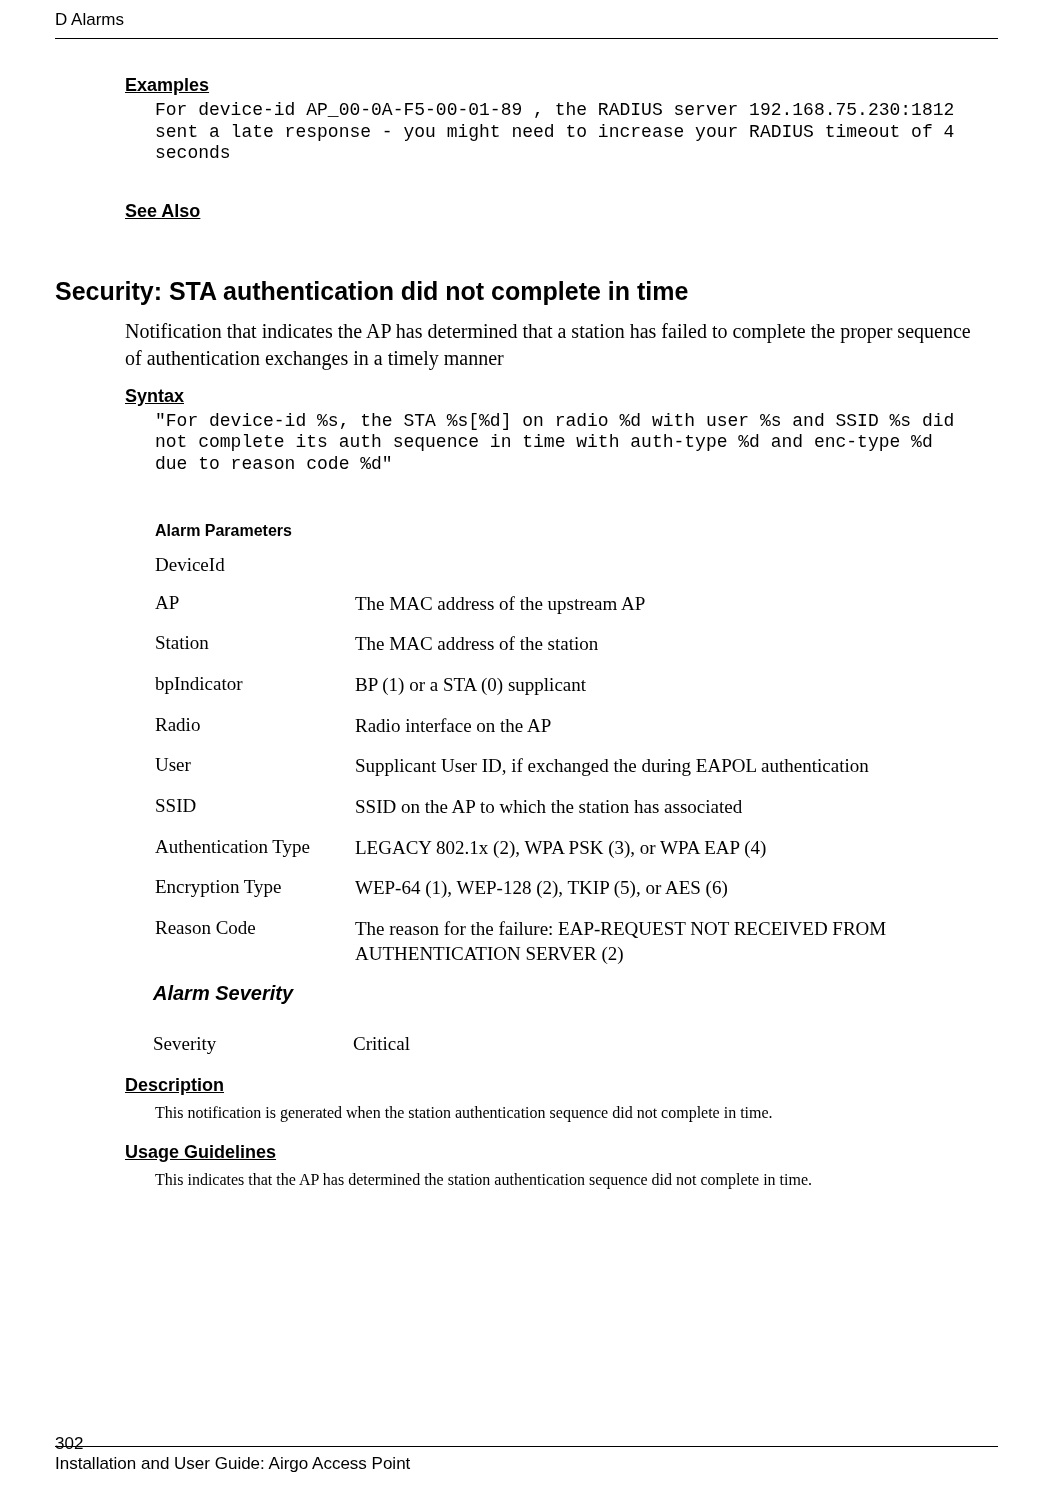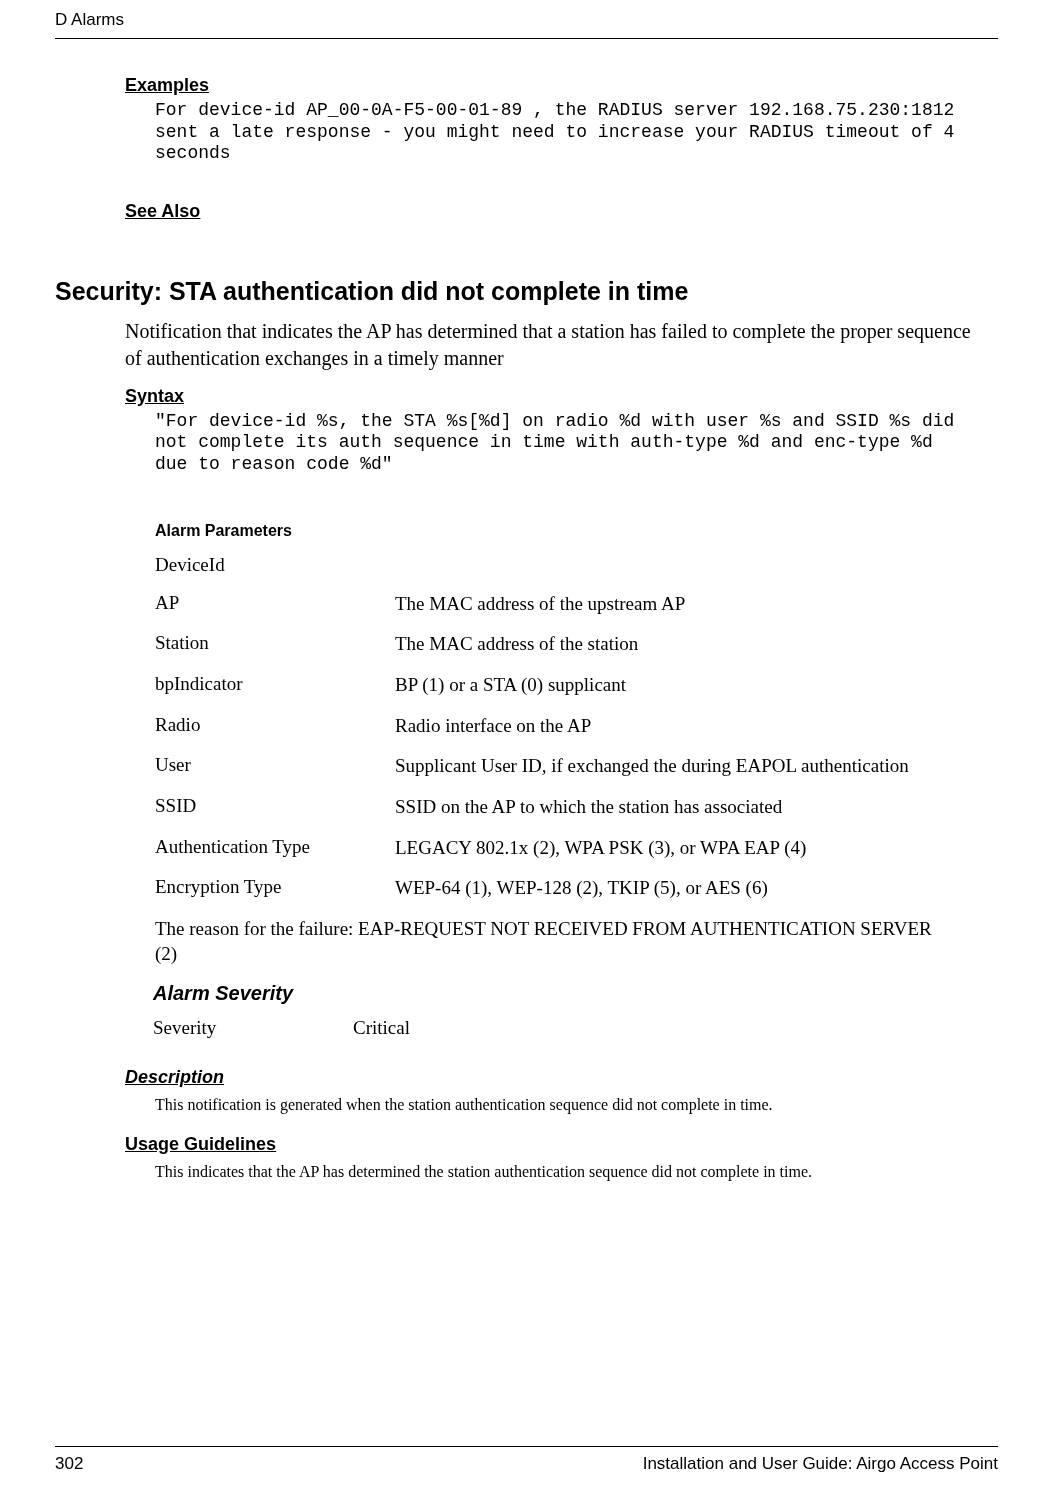--- a/index.html
+++ b/index.html
@@ -71,21 +71,20 @@
       padding-left: 30px;
     }
     .param-table {
       margin-top: 14px;
       padding-left: 30px;
     }
     .param-row {
       display: flex;
       margin-bottom: 16px;
       font-size: 19px;
-      gap: 40px;
     }
     .param-key {
       width: 200px;
       flex-shrink: 0;
     }
     .param-val {
       flex: 1;
       line-height: 1.3;
       padding-right: 40px;
     }
@@ -93,40 +92,41 @@
       font-family: Arial, Helvetica, sans-serif;
       font-weight: bold;
       font-size: 20px;
       padding-left: 28px;
       margin-top: 4px;
       font-style: italic;
     }
     .sev-row {
       display: flex;
       padding-left: 28px;
-      margin-top: 12px;
+      margin-top: 28px;
       font-size: 19px;
     }
     .sev-key { width: 200px; flex-shrink: 0; }
     .footer-line {
       position: absolute;
       bottom: 45px;
       left: 55px;
       right: 55px;
       border-top: 1.5px solid #000;
     }
     .footer-row {
       position: absolute;
       bottom: 18px;
       left: 55px;
       right: 55px;
       display: flex;
-      justify-content: space-between;
+      justify-content: flex-start;
       font-family: Arial, Helvetica, sans-serif;
       font-size: 17px;
+      flex-direction: column;
     }
   </style>
 </head>
 <body>
 
 <div class="header-row">
   <span class="left">D Alarms</span>
   <span class="right"></span>
 </div>
 
@@ -175,31 +175,32 @@
     </div>
     <div class="param-row">
       <div class="param-key">Authentication Type</div>
       <div class="param-val">LEGACY 802.1x (2), WPA PSK (3), or WPA EAP (4)</div>
     </div>
     <div class="param-row">
       <div class="param-key">Encryption Type</div>
       <div class="param-val">WEP-64 (1), WEP-128 (2), TKIP (5), or AES (6)</div>
     </div>
     <div class="param-row">
+      <div class="param-key">Reason Code</div>
       <div class="param-val">The reason for the failure: EAP-REQUEST NOT RECEIVED FROM  AUTHENTICATION SERVER (2)</div>
     </div>
   </div>
 
   <div class="sev-title">Alarm Severity</div>
   <div class="sev-row">
     <div class="sev-key">Severity</div>
     <div>Critical</div>
   </div>
 
-  <div class="sec-heading" style="margin-top:28px;font-style:italic;">Description</div>
+  <div class="sec-heading" style="margin-top:20px;">Description</div>
   <div class="desc-para">This notification is generated when the station authentication sequence did not complete in time.</div>
 
   <div class="sec-heading" style="margin-top:18px;">Usage Guidelines</div>
   <div class="desc-para">This indicates that the AP has determined the station authentication sequence did not complete in time.</div>
 
 </div>
 
 <div class="footer-line"></div>
 <div class="footer-row">
   <span>302</span>

